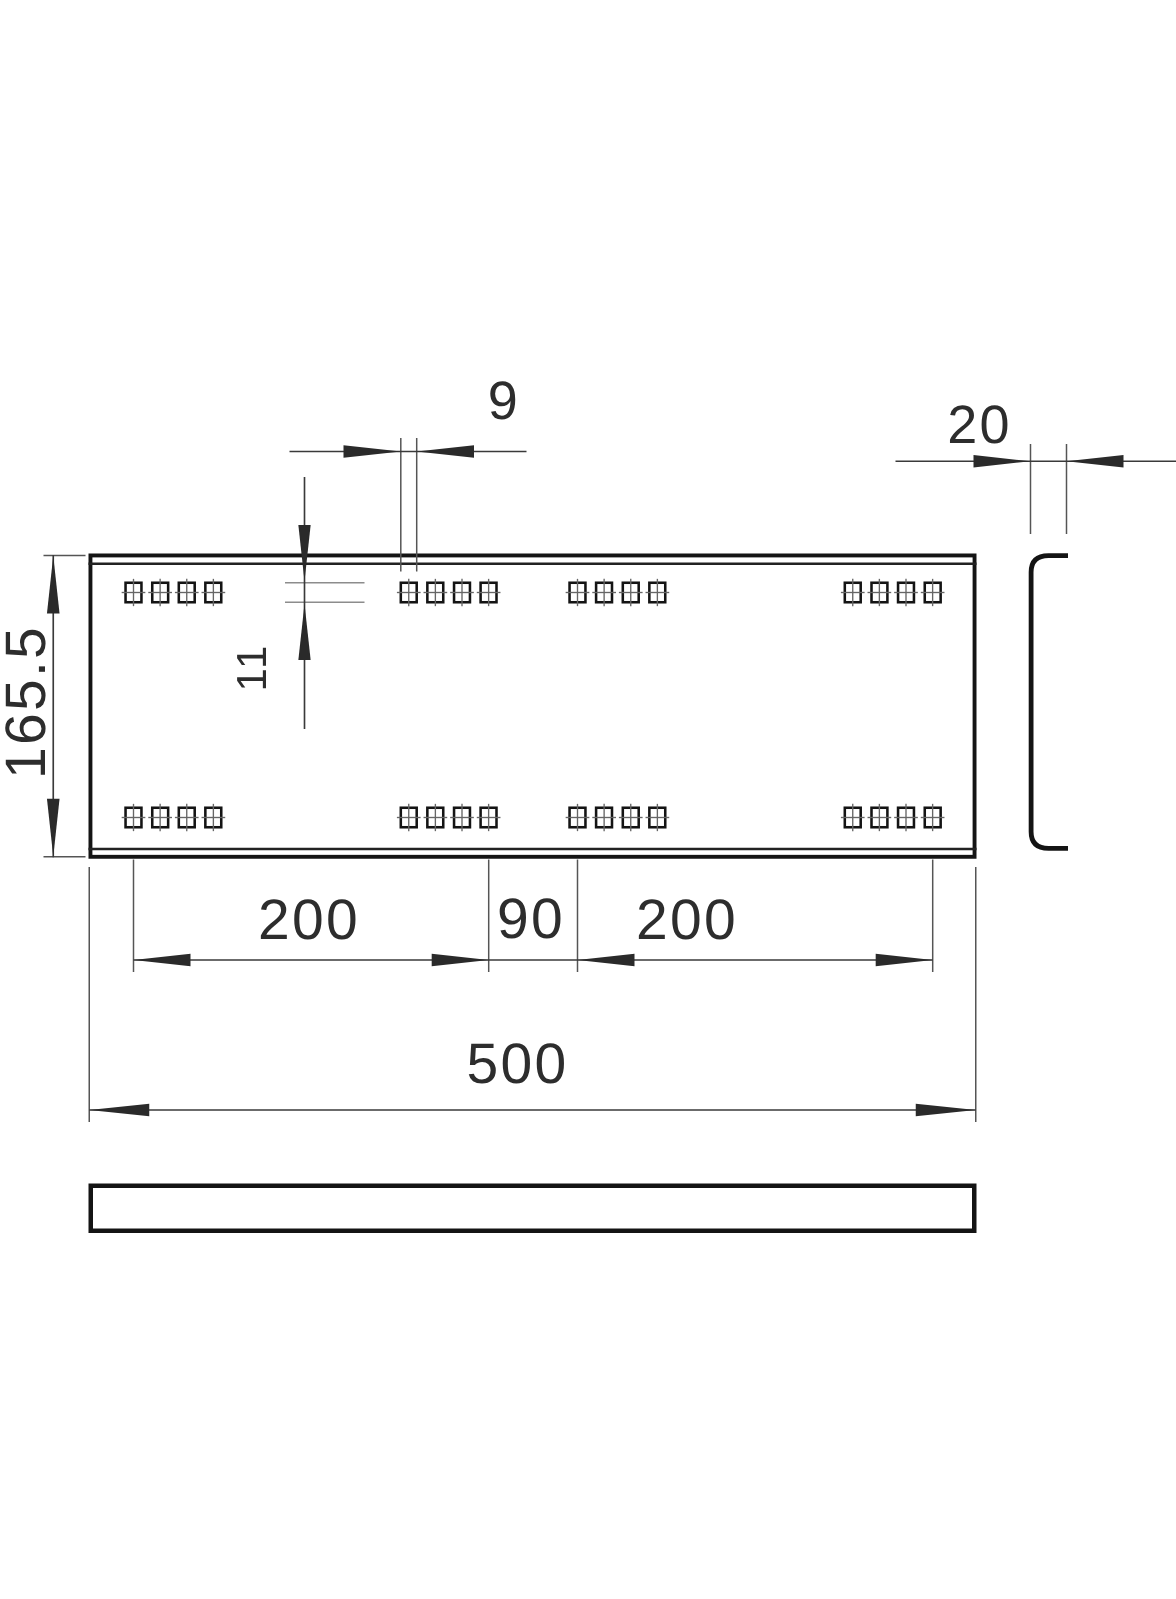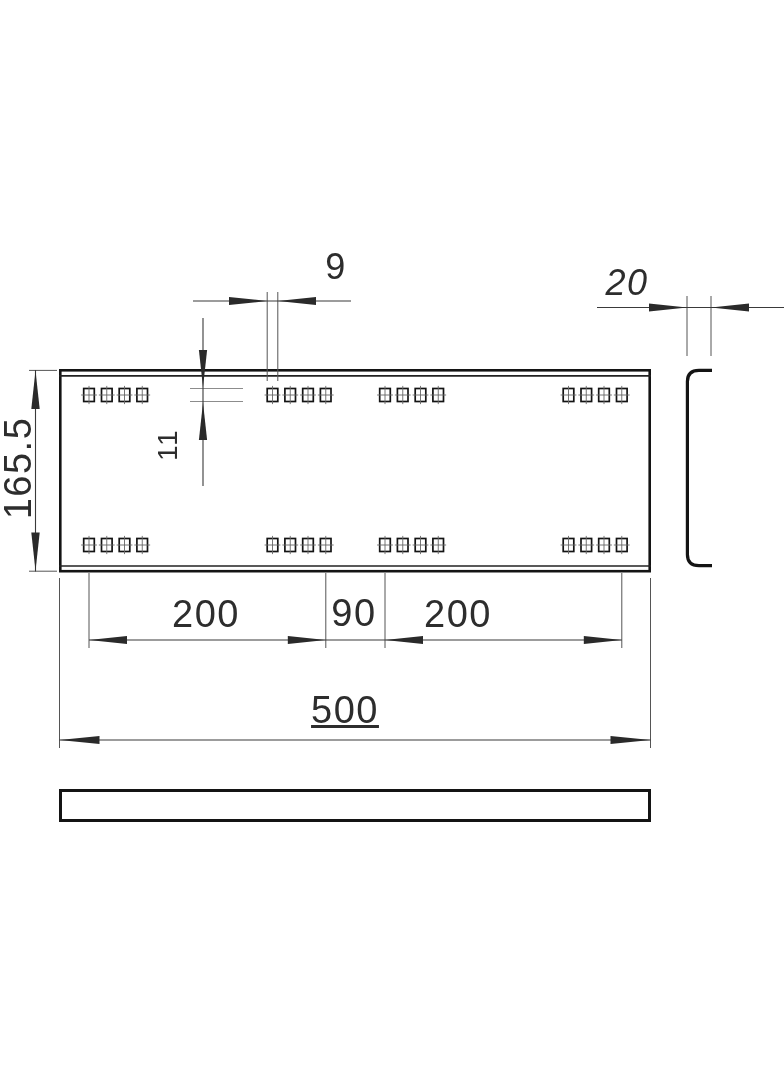--- a/index.html
+++ b/index.html
@@ -195,26 +195,26 @@
         <line x1="650.5" y1="578" x2="650.5" y2="748" stroke="#555555" stroke-width="1"></line>
         <line x1="59.5" y1="740" x2="650.5" y2="740"></line>
         <polygon points="59.5,740 99.5,735.9 99.5,744.1" fill="#2a2a2a" stroke="none"></polygon>
         <polygon points="650.5,740 610.5,735.9 610.5,744.1" fill="#2a2a2a" stroke="none"></polygon>
       </g>
     </g>
   </svg>
 
   <div class="dim-label small" style="left:336px;top:267px;">9</div>
 
-  <div class="dim-label small" style="left:627px;top:283px;font-style:italic;">20</div>
+  <div class="dim-label small" style="left:653px;top:283px;">20</div>
 
   <div class="dim-label rot" style="left:18px;top:468px;">165.5</div>
 
   <div class="dim-label tiny rot" style="left:168px;top:445px;">11</div>
 
   <div class="dim-label" style="left:206px;top:614px;">200</div>
 
   <div class="dim-label" style="left:354px;top:613px;">90</div>
 
   <div class="dim-label" style="left:458px;top:614px;">200</div>
 
-  <div class="dim-label" style="left:345px;top:710px;text-decoration:underline;">500</div>
+  <div class="dim-label" style="left:345px;top:710px;">500</div>
 </div>
 
 </body></html>

